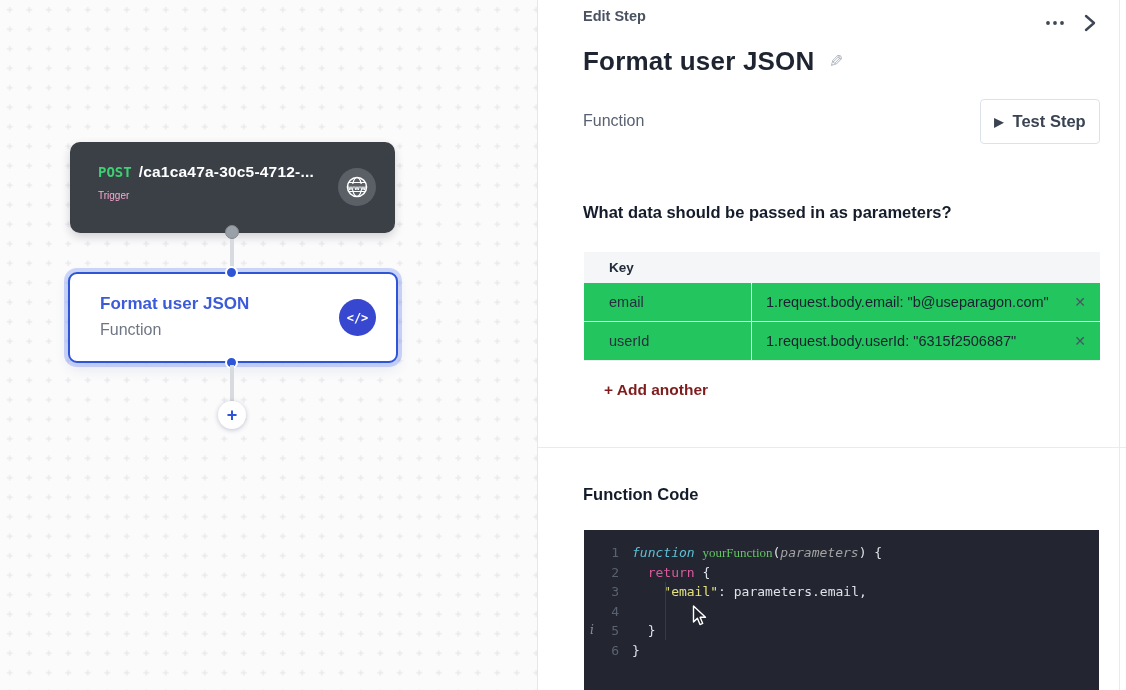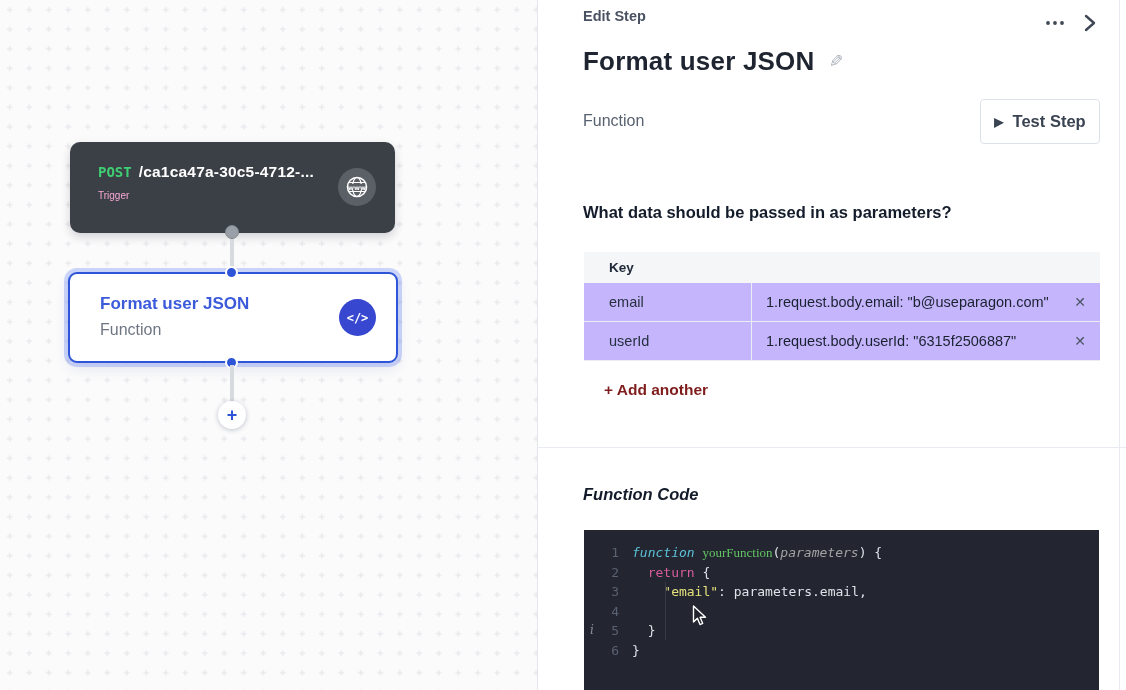--- a/index.html
+++ b/index.html
@@ -58,21 +58,21 @@
                    justify-content:center; gap:9px; cursor:pointer;
                    font-size:16.5px; font-weight:bold; color:#3a4352; }
   .play-icon { font-size:12px; color:#3a4352; }
 
   .section-heading { position:absolute; left:45px; font-size:16.5px; font-weight:bold; color:#141c2b; }
 
   .param-table { position:absolute; left:46px; top:244px; width:516px; font-size:14.5px;margin-top:8px; }
   .pt-header { display:flex; height:31px; background:#f4f6f8; align-items:center;
                font-size:13.5px; font-weight:bold; color:#222b3a; }
   .pt-row { display:flex; height:39px; align-items:center; border-bottom:1px solid #eaedf1;
-            background:#c4b5fd; color:#27303f; }
+            background:#22c55e; color:#27303f; }
   .col-key { width:167px; padding-left:25px; }
   .col-value { width:349px; padding-left:14px; display:flex; align-items:center; }
   .pt-row .col-value { border-left:1px solid #eaedf1; height:100%; }
   .value-text { flex:1; font-size:14.5px; color:#1a2230; white-space:nowrap; }
   .row-close { padding:0 14px 0 6px; color:#4b5563; font-size:14px; cursor:pointer; }
 
   .add-another { position:absolute; left:66px; top:381px; font-size:15.5px; font-weight:bold;
                  color:#7f1d1d; cursor:pointer; }
 
   .section-divider { position:absolute; left:0; top:447px; width:589px; height:1px; background:#e8ecf2; }
@@ -197,21 +197,21 @@
               <span class="row-close">✕</span>
             </div>
           </div>
         </div>
     </div>
 
     <div class="add-another">+ Add another</div>
 
     <div class="section-divider"></div>
 
-    <div class="section-heading" style="top:485px;font-style:italic;">Function Code</div>
+    <div class="section-heading" style="top:485px;">Function Code</div>
 
     <div class="code-editor">
       <div id="code-lines">
           <div class="code-line"><span class="gutter-info"></span><span class="line-num">1</span><span class="tok kw">function</span><span class="tok"> </span><span class="tok fn">yourFunction</span><span class="tok">(</span><span class="tok arg">parameters</span><span class="tok">) {</span></div>
           <div class="code-line"><span class="gutter-info"></span><span class="line-num">2</span><span class="tok">  </span><span class="tok ret">return</span><span class="tok"> {</span></div>
           <div class="code-line"><span class="gutter-info"></span><span class="line-num">3</span><span class="tok">    </span><span class="tok str">"email"</span><span class="tok">: parameters.email,</span></div>
           <div class="code-line"><span class="gutter-info"></span><span class="line-num">4</span><span class="tok"></span></div>
           <div class="code-line"><span class="gutter-info">i</span><span class="line-num">5</span><span class="tok">  }</span></div>
           <div class="code-line"><span class="gutter-info"></span><span class="line-num">6</span><span class="tok">}</span></div>
         </div>

